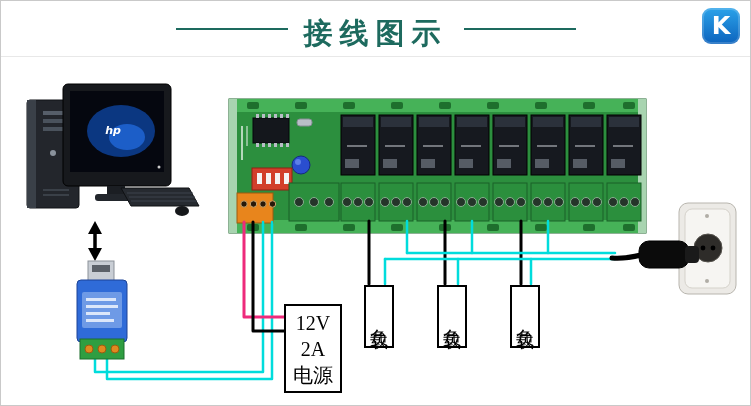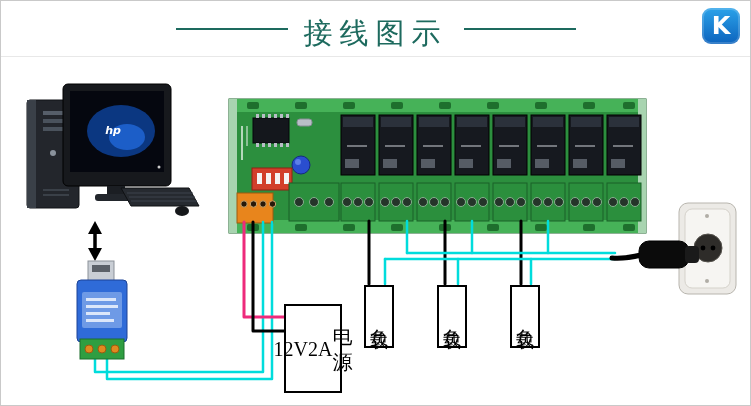--- a/index.html
+++ b/index.html
@@ -9,37 +9,37 @@
     font-family:"Liberation Sans",sans-serif;
   }
   
   .header{
     position:absolute;left:0;top:0;width:100%;height:56px;z-index:3;
     display:flex;align-items:center;justify-content:center;gap:16px;
     background:#fff;border-bottom:1px solid #e8e8e8;box-sizing:border-box;
   }
   .header-line{width:112px;height:2px;background:#1d6a5e;}
   .header-title{
-    font-size:29px;font-weight:normal;color:#1d6a5e;letter-spacing:7px;
+    font-size:29px;font-weight:bold;color:#1d6a5e;letter-spacing:7px;
     font-family:"Liberation Sans",sans-serif;white-space:nowrap;margin-top:10px;
   }
   .logo-badge{
     position:absolute;top:7px;right:10px;width:38px;height:36px;z-index:4;
     border-radius:9px;background:linear-gradient(180deg,#2ba2e9,#0c63bd);
     color:#fff;font-weight:bold;font-size:24px;line-height:36px;text-align:center;
     box-shadow:inset 0 0 0 2px rgba(255,255,255,.18);
     font-family:"DejaVu Sans",sans-serif;
   }
   
   .diagram-svg{position:absolute;left:0;top:0;z-index:1;}
   
   .power-box{
     position:absolute;left:283px;top:303px;width:58px;height:89px;z-index:2;
     box-sizing:border-box;background:#fff;border:2px solid #000;
-    display:flex;flex-direction:row;align-items:center;justify-content:center;
+    display:flex;flex-direction:column;align-items:center;justify-content:center;
     font-family:"Liberation Serif",serif;font-size:20px;line-height:1.3;color:#000;
     text-align:center;
   }
   .load-box{
     position:absolute;top:284px;width:30px;height:63px;z-index:2;
     box-sizing:border-box;background:#fff;border:2px solid #000;
     display:flex;align-items:center;justify-content:center;color:#000;
   }
   .load-box span{
     writing-mode:vertical-rl;text-orientation:upright;

